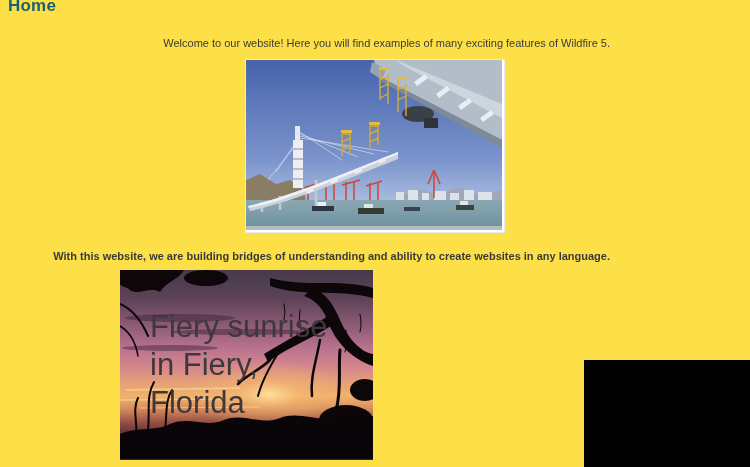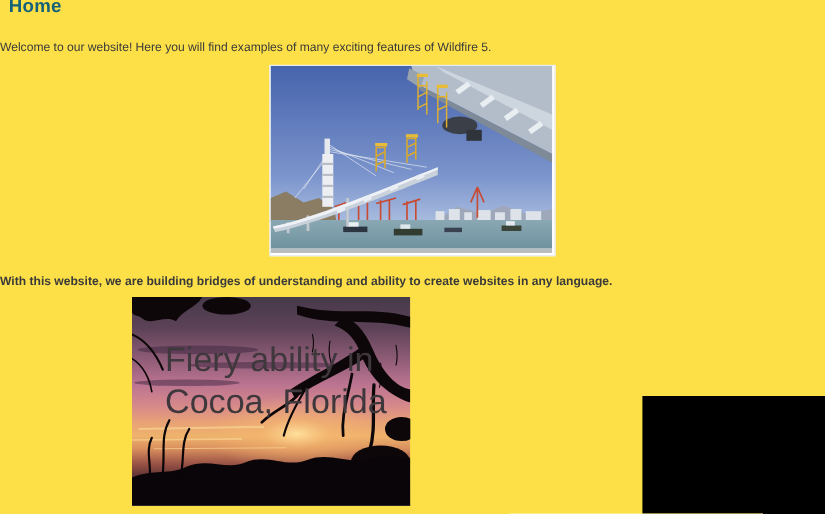--- a/index.html
+++ b/index.html
@@ -19,21 +19,21 @@
     font-size: 17px;
     font-weight: bold;
     color: #156179;
     letter-spacing: 0.2px;
   }
   .para {
     position: absolute;
     left: 0;
     width: 610px;
     margin: 0;
-    text-align: left;
+    text-align: right;
     font-size: 11px;
     color: #3a3a3a;
   }
   .para-1 { top: 37px; }
   .para-2 { top: 250px; font-weight: bold; }
   .figure { position: absolute; margin: 0; padding: 0; }
   .figure svg { display: block; }
   .bridge-figure {
     left: 245px;
     top: 59px;
@@ -239,18 +239,18 @@
         <path d="M226,60 q2,12 -1,22" stroke-width="1"></path>
         <path d="M240,44 q2,10 0,18" stroke-width="1"></path>
       </g>
       <path d="M0,164 C20,156 34,162 50,154 C70,146 86,158 104,150 C124,142 140,156 160,148 C180,140 200,154 220,146 C236,140 246,150 253,146 L253,189 L0,189 Z" fill="#0a0508"></path>
       <g stroke="#0a0508" fill="none" stroke-width="2" stroke-linecap="round">
         <path d="M28,160 C30,140 26,126 34,112"></path>
         <path d="M44,164 C48,148 44,132 52,120"></path>
         <path d="M16,168 C18,152 12,140 18,128"></path>
       </g>
     </svg>
-    <div class="sunset-caption">Fiery ability in Cocoa, Florida</div>
+    <div class="sunset-caption">Fiery sunrise in Fiery, Florida</div>
   </figure>
 
   <div class="media-placeholder"></div>
 
 </div>
 
 </body></html>

